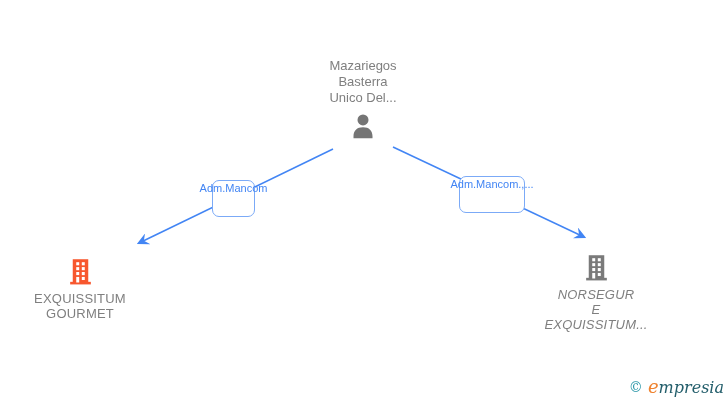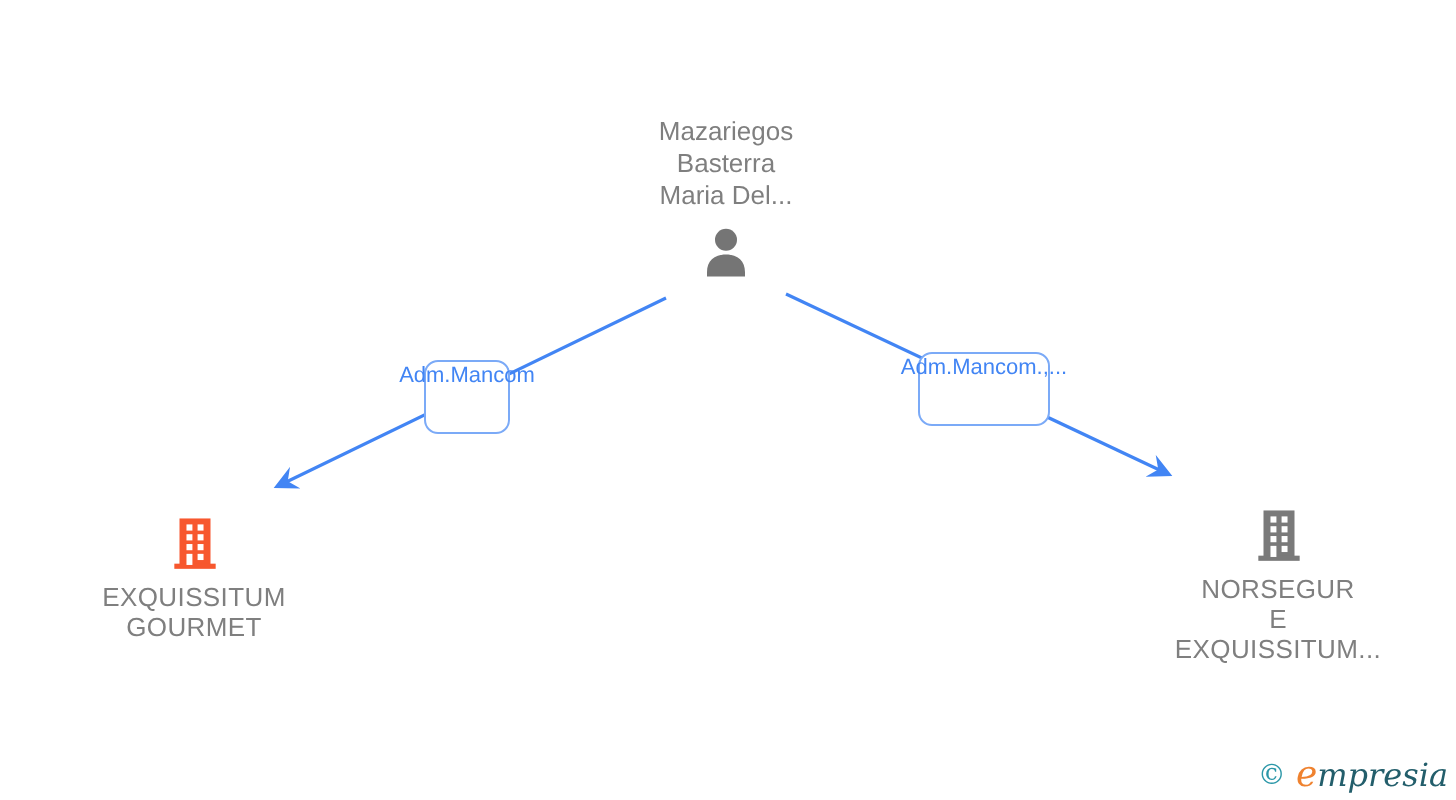--- a/index.html
+++ b/index.html
@@ -39,22 +39,22 @@
     line-height:15px;
     text-align:center;
     display:flex;flex-direction:row;justify-content:center;
     box-sizing:border-box;
     cursor:pointer;
   }
   .edge-label.left{left:212px;top:180px;width:43px;height:37px;}
   .edge-label.right{left:459px;top:176px;width:66px;height:37px;}
 
   .company-node{position:absolute;width:140px;text-align:center;cursor:pointer;}
-  .company-node.left{left:27px;top:256px;}
-  .company-node.right{left:569px;top:252px;}
+  .company-node.left{left:10px;top:256px;}
+  .company-node.right{left:526px;top:252px;font-style:italic;}
   .company-icon{height:32px;margin-bottom:3px;}
   .company-name{font-size:13px;line-height:15px;color:var(--text-gray);letter-spacing:0.2px;}
   .company-node.left .building{fill:var(--company-orange);}
   .company-node.right .building{fill:var(--company-gray);}
 
   .watermark{
     position:absolute;right:4px;bottom:2px;
     font-family:"DejaVu Serif", serif;
     font-style:italic;
     font-size:16px;line-height:20px;
@@ -76,21 +76,21 @@
       </marker>
     </defs>
     <line class="edge-line" x1="333" y1="149" x2="139" y2="243" marker-end="url(#arrow)"></line>
     <line class="edge-line" x1="393" y1="147" x2="584" y2="237" marker-end="url(#arrow)"></line>
   </svg>
 
   <div class="person-node">
     <div class="person-name">
       <div>Mazariegos</div>
       <div>Basterra</div>
-      <div>Maria Del...</div>
+      <div>Unico Del...</div>
     </div>
     <div class="person-icon-wrap">
       <svg width="30" height="30" viewBox="0 0 24 24">
         <circle cx="12" cy="6.3" r="4.4" fill="#757575"></circle>
         <path d="M12 12.2c-4.9 0-7.6 2.7-7.6 7.1V21h15.2v-1.7c0-4.4-2.7-7.1-7.6-7.1z" fill="#757575"></path>
       </svg>
     </div>
   </div>
 
   <div class="edge-label left">

